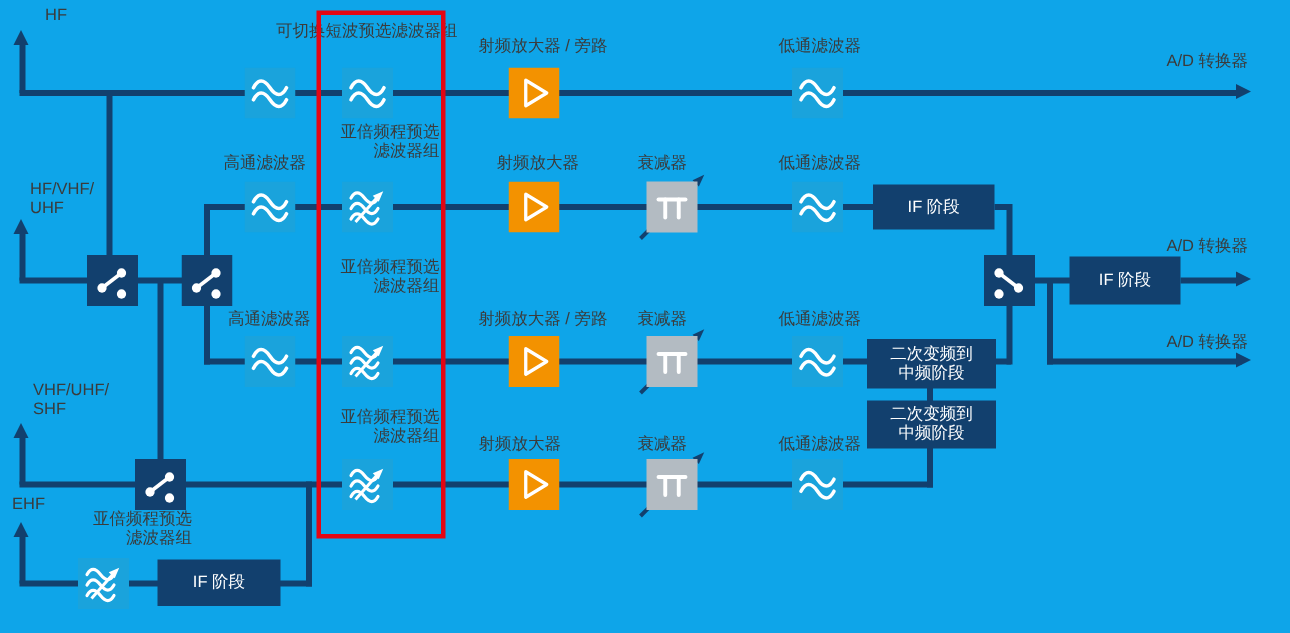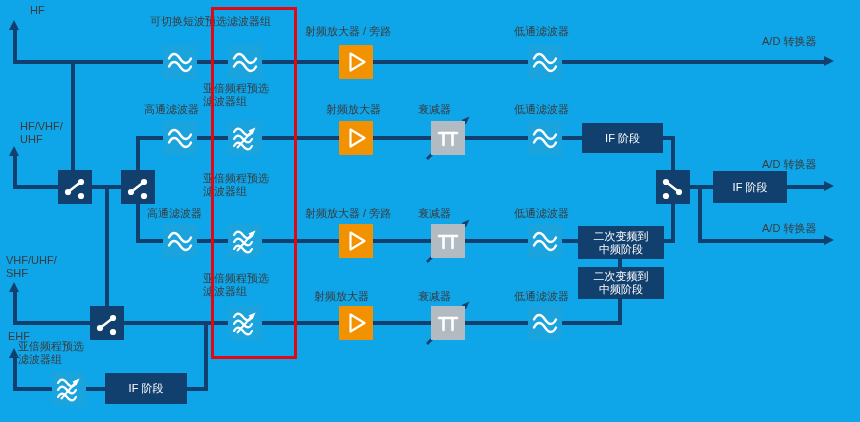--- a/index.html
+++ b/index.html
@@ -10,21 +10,21 @@
   #stage{position:relative;width:860px;height:422px;background:#0ea5e9;overflow:hidden;
          font-family:"Liberation Sans","DejaVu Sans",sans-serif;color:var(--text);}
   .h{position:absolute;height:4px;background:var(--line);}
   .v{position:absolute;width:4px;background:var(--line);}
   .blk{position:absolute;width:34px;height:34px;}
   .att-svg{position:absolute;width:48px;height:48px;}
   .ar-r{position:absolute;width:0;height:0;border-top:5.5px solid transparent;
         border-bottom:5.5px solid transparent;border-left:10px solid var(--line);}
   .ar-u{position:absolute;width:0;height:0;border-left:5.5px solid transparent;
         border-right:5.5px solid transparent;border-bottom:10px solid var(--line);}
-  .lbl{position:absolute;font-size:11px;line-height:13px;text-align:left;
+  .lbl{position:absolute;font-size:11px;line-height:13px;text-align:right;
        white-space:pre-line;color:var(--text);}
   .albl{position:absolute;font-size:11px;line-height:13px;text-align:left;
         white-space:pre-line;color:var(--text);}
   .dbox{position:absolute;background:var(--navy);color:#fff;display:flex;
         align-items:center;justify-content:center;font-size:11px;line-height:13px;
         text-align:center;white-space:pre-line;}
   .redbox{position:absolute;border:3px solid var(--red);background:transparent;z-index:10;}
 </style>
 </head>
 <body>
@@ -111,21 +111,21 @@
   <div class="v" style="left:13px;top:28px;height:34px"></div>
   <div class="albl" style="left:30px;top:4px">HF</div>
 
   <div class="ar-u" style="left:9px;top:146px"></div>
   <div class="v" style="left:13px;top:154px;height:33px"></div>
   <div class="albl" style="left:20px;top:120px">HF/VHF/
 UHF</div>
 
   <div class="ar-u" style="left:9px;top:282px"></div>
   <div class="v" style="left:13px;top:290px;height:33px"></div>
-  <div class="albl" style="left:6px;top:254px">VHF/UHF/
+  <div class="albl" style="left:22px;top:254px">VHF/UHF/
 SHF</div>
 
   <div class="ar-u" style="left:9px;top:348px"></div>
   <div class="v" style="left:13px;top:356px;height:33px"></div>
   <div class="albl" style="left:8px;top:330px">EHF</div>
 
   <svg class="blk" style="left:163px;top:45px">
       <use href="#i-bpf"></use>
     </svg>
   <svg class="blk" style="left:228px;top:45px">

